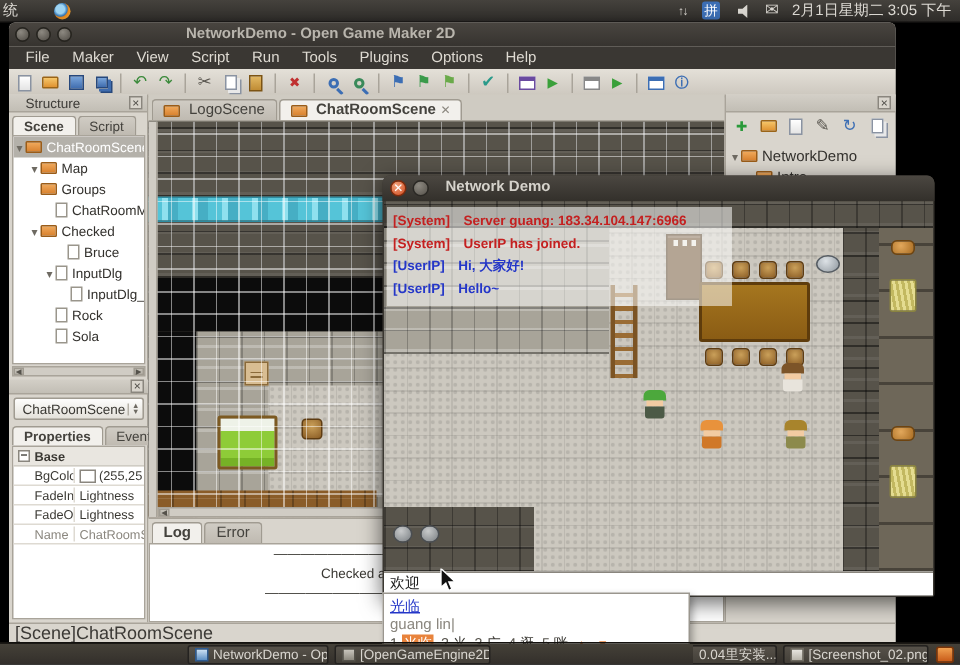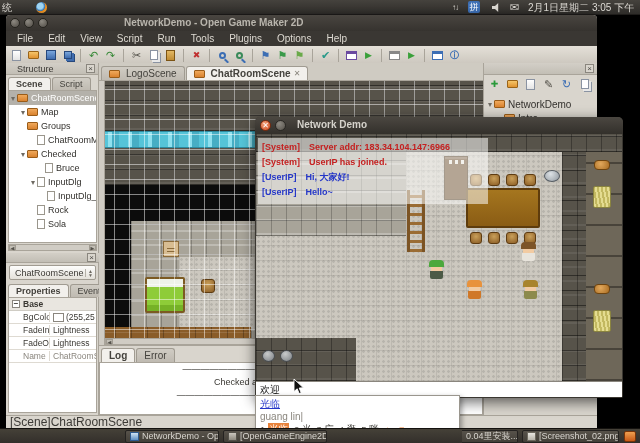--- a/index.html
+++ b/index.html
@@ -163,21 +163,21 @@
 
     <div class="abs ide-titlebar">
       <span class="abs winbtn" style="left:4px;top:3px;"></span>
       <span class="abs winbtn" style="left:18px;top:3px;"></span>
       <span class="abs winbtn" style="left:32px;top:3px;"></span>
       <span class="ide-title">NetworkDemo - Open Game Maker 2D</span>
     </div>
 
     <div class="abs menubar">
       <span class="menu-item">File</span>
-      <span class="menu-item">Edit</span>
+      <span class="menu-item">Maker</span>
       <span class="menu-item">View</span>
       <span class="menu-item">Script</span>
       <span class="menu-item">Run</span>
       <span class="menu-item">Tools</span>
       <span class="menu-item">Plugins</span>
       <span class="menu-item">Options</span>
       <span class="menu-item">Help</span>
     </div>
 
     <div class="abs toolbar">
@@ -472,21 +472,21 @@
           <span class="body" style="display:block;background:#d07828;"></span>
       </div>
       <div class="char" style="left:267px;top:146px;">
         <span class="hair" style="display:block;background:#a8842c;"></span>
           <span class="face" style="display:block;"></span>
           <span class="body" style="display:block;background:#8c8a4c;"></span>
       </div>
     </div>
 
     <div class="abs chat-overlay" style="left:3px;top:21px;width:230px;height:66px;">
-      <div class="chat-red"><span class="sndr">[System]</span><span class="msg">Server addr: 183.34.104.147:6966</span></div>
+      <div class="chat-red"><span class="sndr">[System]</span><span class="msg">Server guang: 183.34.104.147:6966</span></div>
       <div class="chat-red"><span class="sndr">[System]</span><span class="msg">UserIP has joined.</span></div>
       <div class="chat-blue"><span class="sndr">[UserIP]</span><span class="msg">Hi, 大家好!</span></div>
       <div class="chat-blue"><span class="sndr">[UserIP]</span><span class="msg">Hello~</span></div>
     </div>
 
     <div class="abs game-input">
       <span>欢迎</span>
     </div>
   </div>
 

